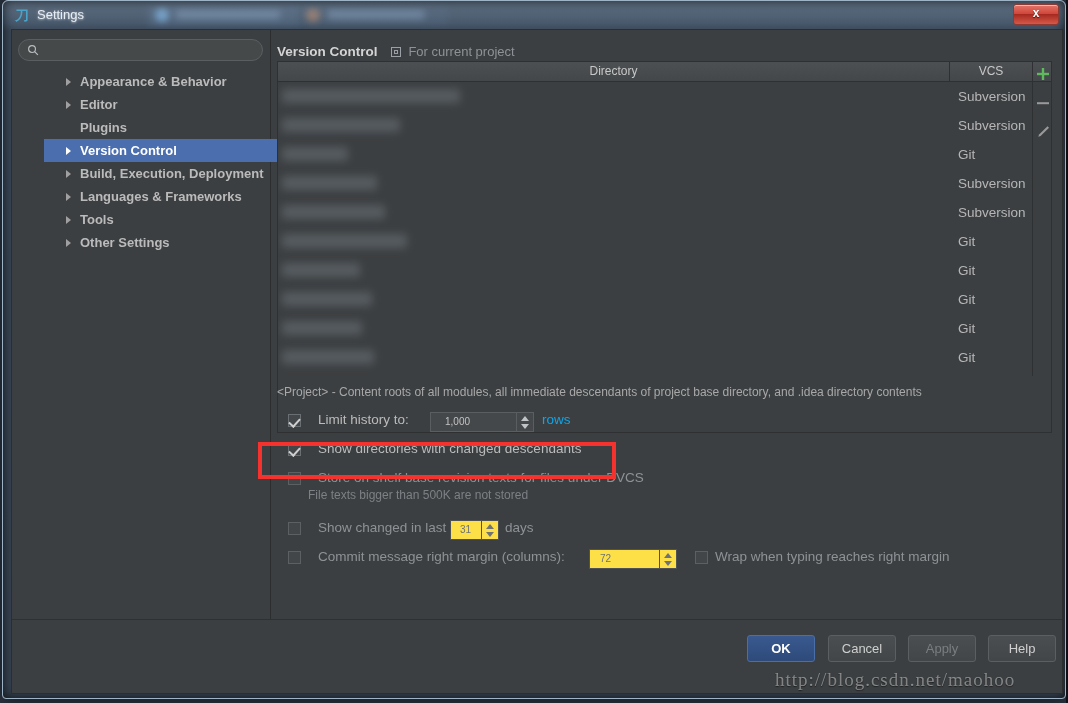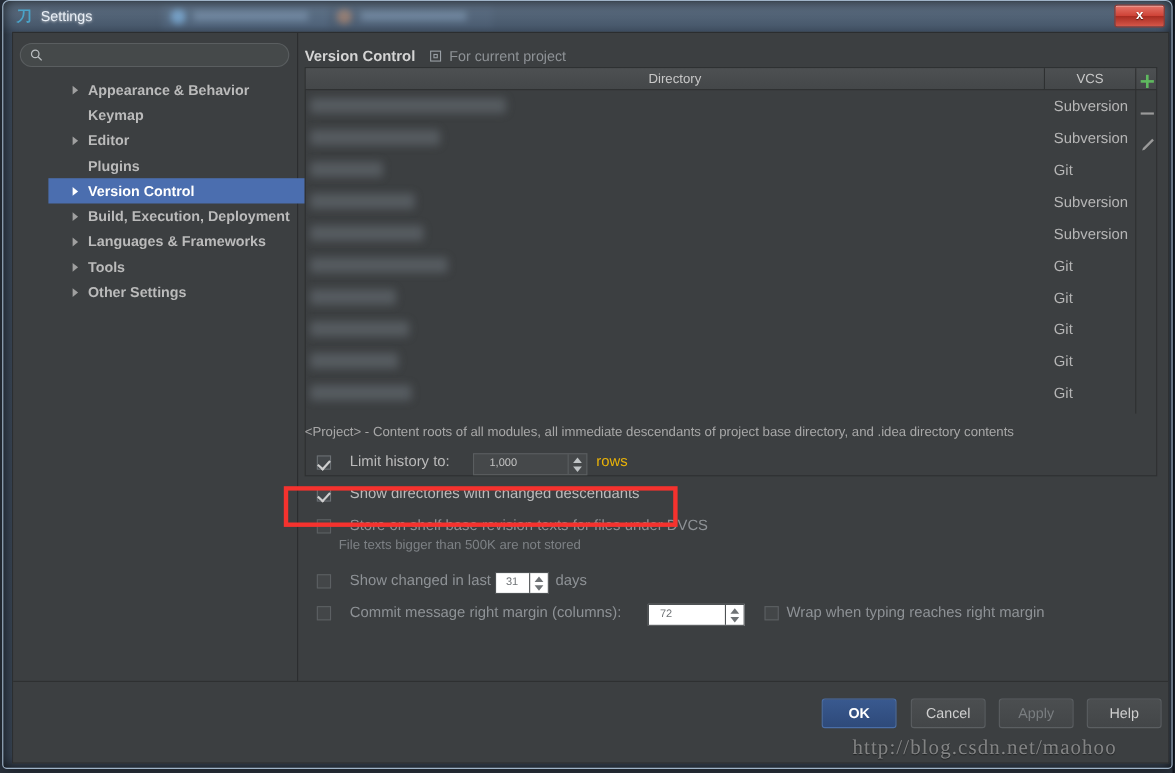--- a/index.html
+++ b/index.html
@@ -301,21 +301,21 @@
   }
   .opt-label.dim { color: #8e9296; }
 
   .spin {
     position: absolute;
     height: 20px;
     background: #45484a;
     border: 1px solid #5a5e60;
     box-sizing: border-box;
   }
-  .spin.disabled { background: #ffffff; border-color: #4e5254; }
+  .spin.disabled { background: #fde047; border-color: #4e5254; }
   .spin-val {
     position: absolute; right: 18px; top: 0; height: 18px; line-height: 18px;
     font-size: 10px; color: #c3c3c3; text-align: left;
     font-family: "Liberation Sans", sans-serif;
   }
   .spin.disabled .spin-val { color: #6f7376; }
   .spin-arrows {
     position: absolute; right: 0; top: 0; width: 16px; height: 18px;
     border-left: 1px solid #5a5e60;
   }
@@ -326,21 +326,21 @@
     border-left: 4px solid transparent;
     border-right: 4px solid transparent;
   }
   .spin-arrows .up { top: 3px; border-bottom: 5px solid #c0c4c6; }
   .spin-arrows .dn { top: 11px; border-top: 5px solid #c0c4c6; }
   .spin.disabled .spin-arrows .up { border-bottom-color:#6f7376; }
   .spin.disabled .spin-arrows .dn { border-top-color:#6f7376; }
 
   .after-text {
     position: absolute; top: 4px;
-    font-size: 13.5px; color: #eab308;
+    font-size: 13.5px; color: #0ea5e9;
     font-family: "Liberation Sans", sans-serif;
   }
   .after-text.dim { color: #8e9296; }
 
   .sub-note {
     position: absolute; left: 31px; top: 2px;
     font-size: 12px; color: #7d8185;
     font-family: "Liberation Sans", sans-serif;
   }
 
@@ -457,21 +457,20 @@
       <div class="sidebar">
         <div class="search-wrap">
           <svg class="search-ico" viewBox="0 0 16 16">
             <circle cx="6.2" cy="6.2" r="4.2" fill="none" stroke="#b9bdc0" stroke-width="1.4"></circle>
             <line x1="9.4" y1="9.4" x2="13.4" y2="13.4" stroke="#b9bdc0" stroke-width="1.5"></line>
           </svg>
           <input class="search-input" type="text" placeholder="" style="">
         </div>
         <div class="tree" id="tree">
             <div class="tree-item"><span class="tree-arrow"></span><span>Appearance &amp; Behavior</span></div>
-            <div class="tree-item"><span>Keymap</span></div>
             <div class="tree-item"><span class="tree-arrow"></span><span>Editor</span></div>
             <div class="tree-item"><span>Plugins</span></div>
             <div class="tree-item selected"><span class="tree-arrow"></span><span>Version Control</span></div>
             <div class="tree-item"><span class="tree-arrow"></span><span>Build, Execution, Deployment</span></div>
             <div class="tree-item"><span class="tree-arrow"></span><span>Languages &amp; Frameworks</span></div>
             <div class="tree-item"><span class="tree-arrow"></span><span>Tools</span></div>
             <div class="tree-item"><span class="tree-arrow"></span><span>Other Settings</span></div>
           </div>
       </div>
 

